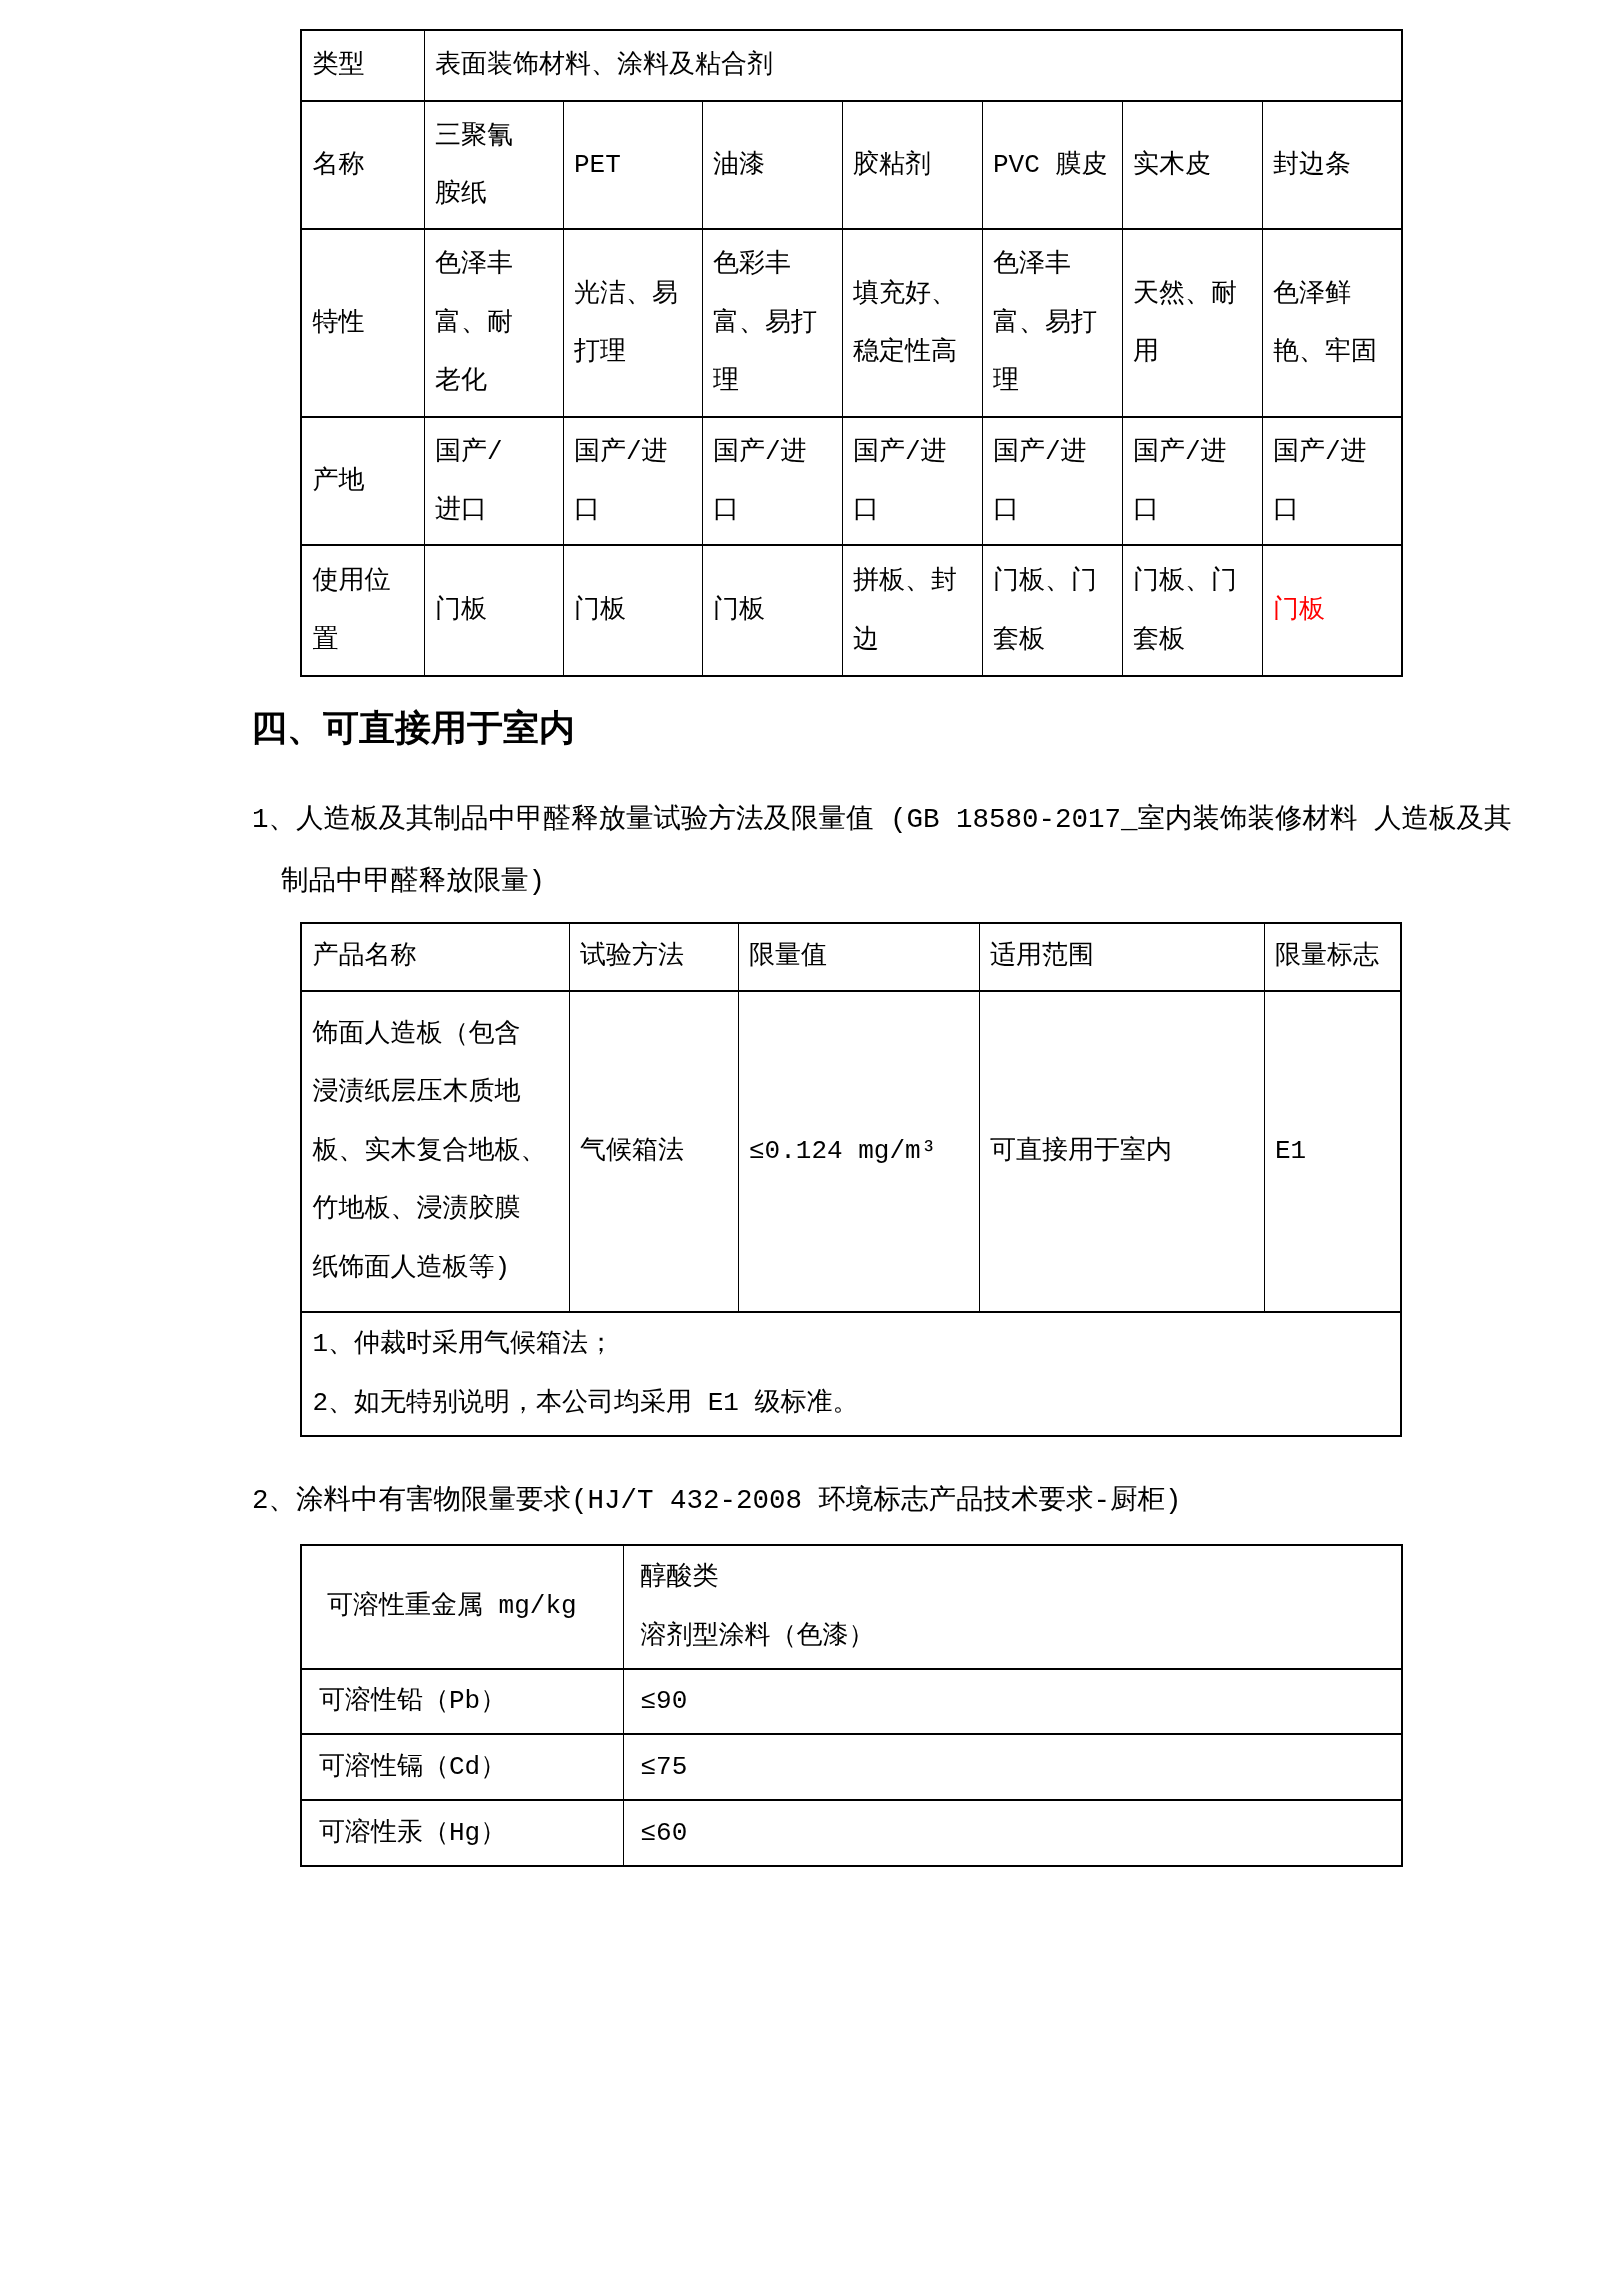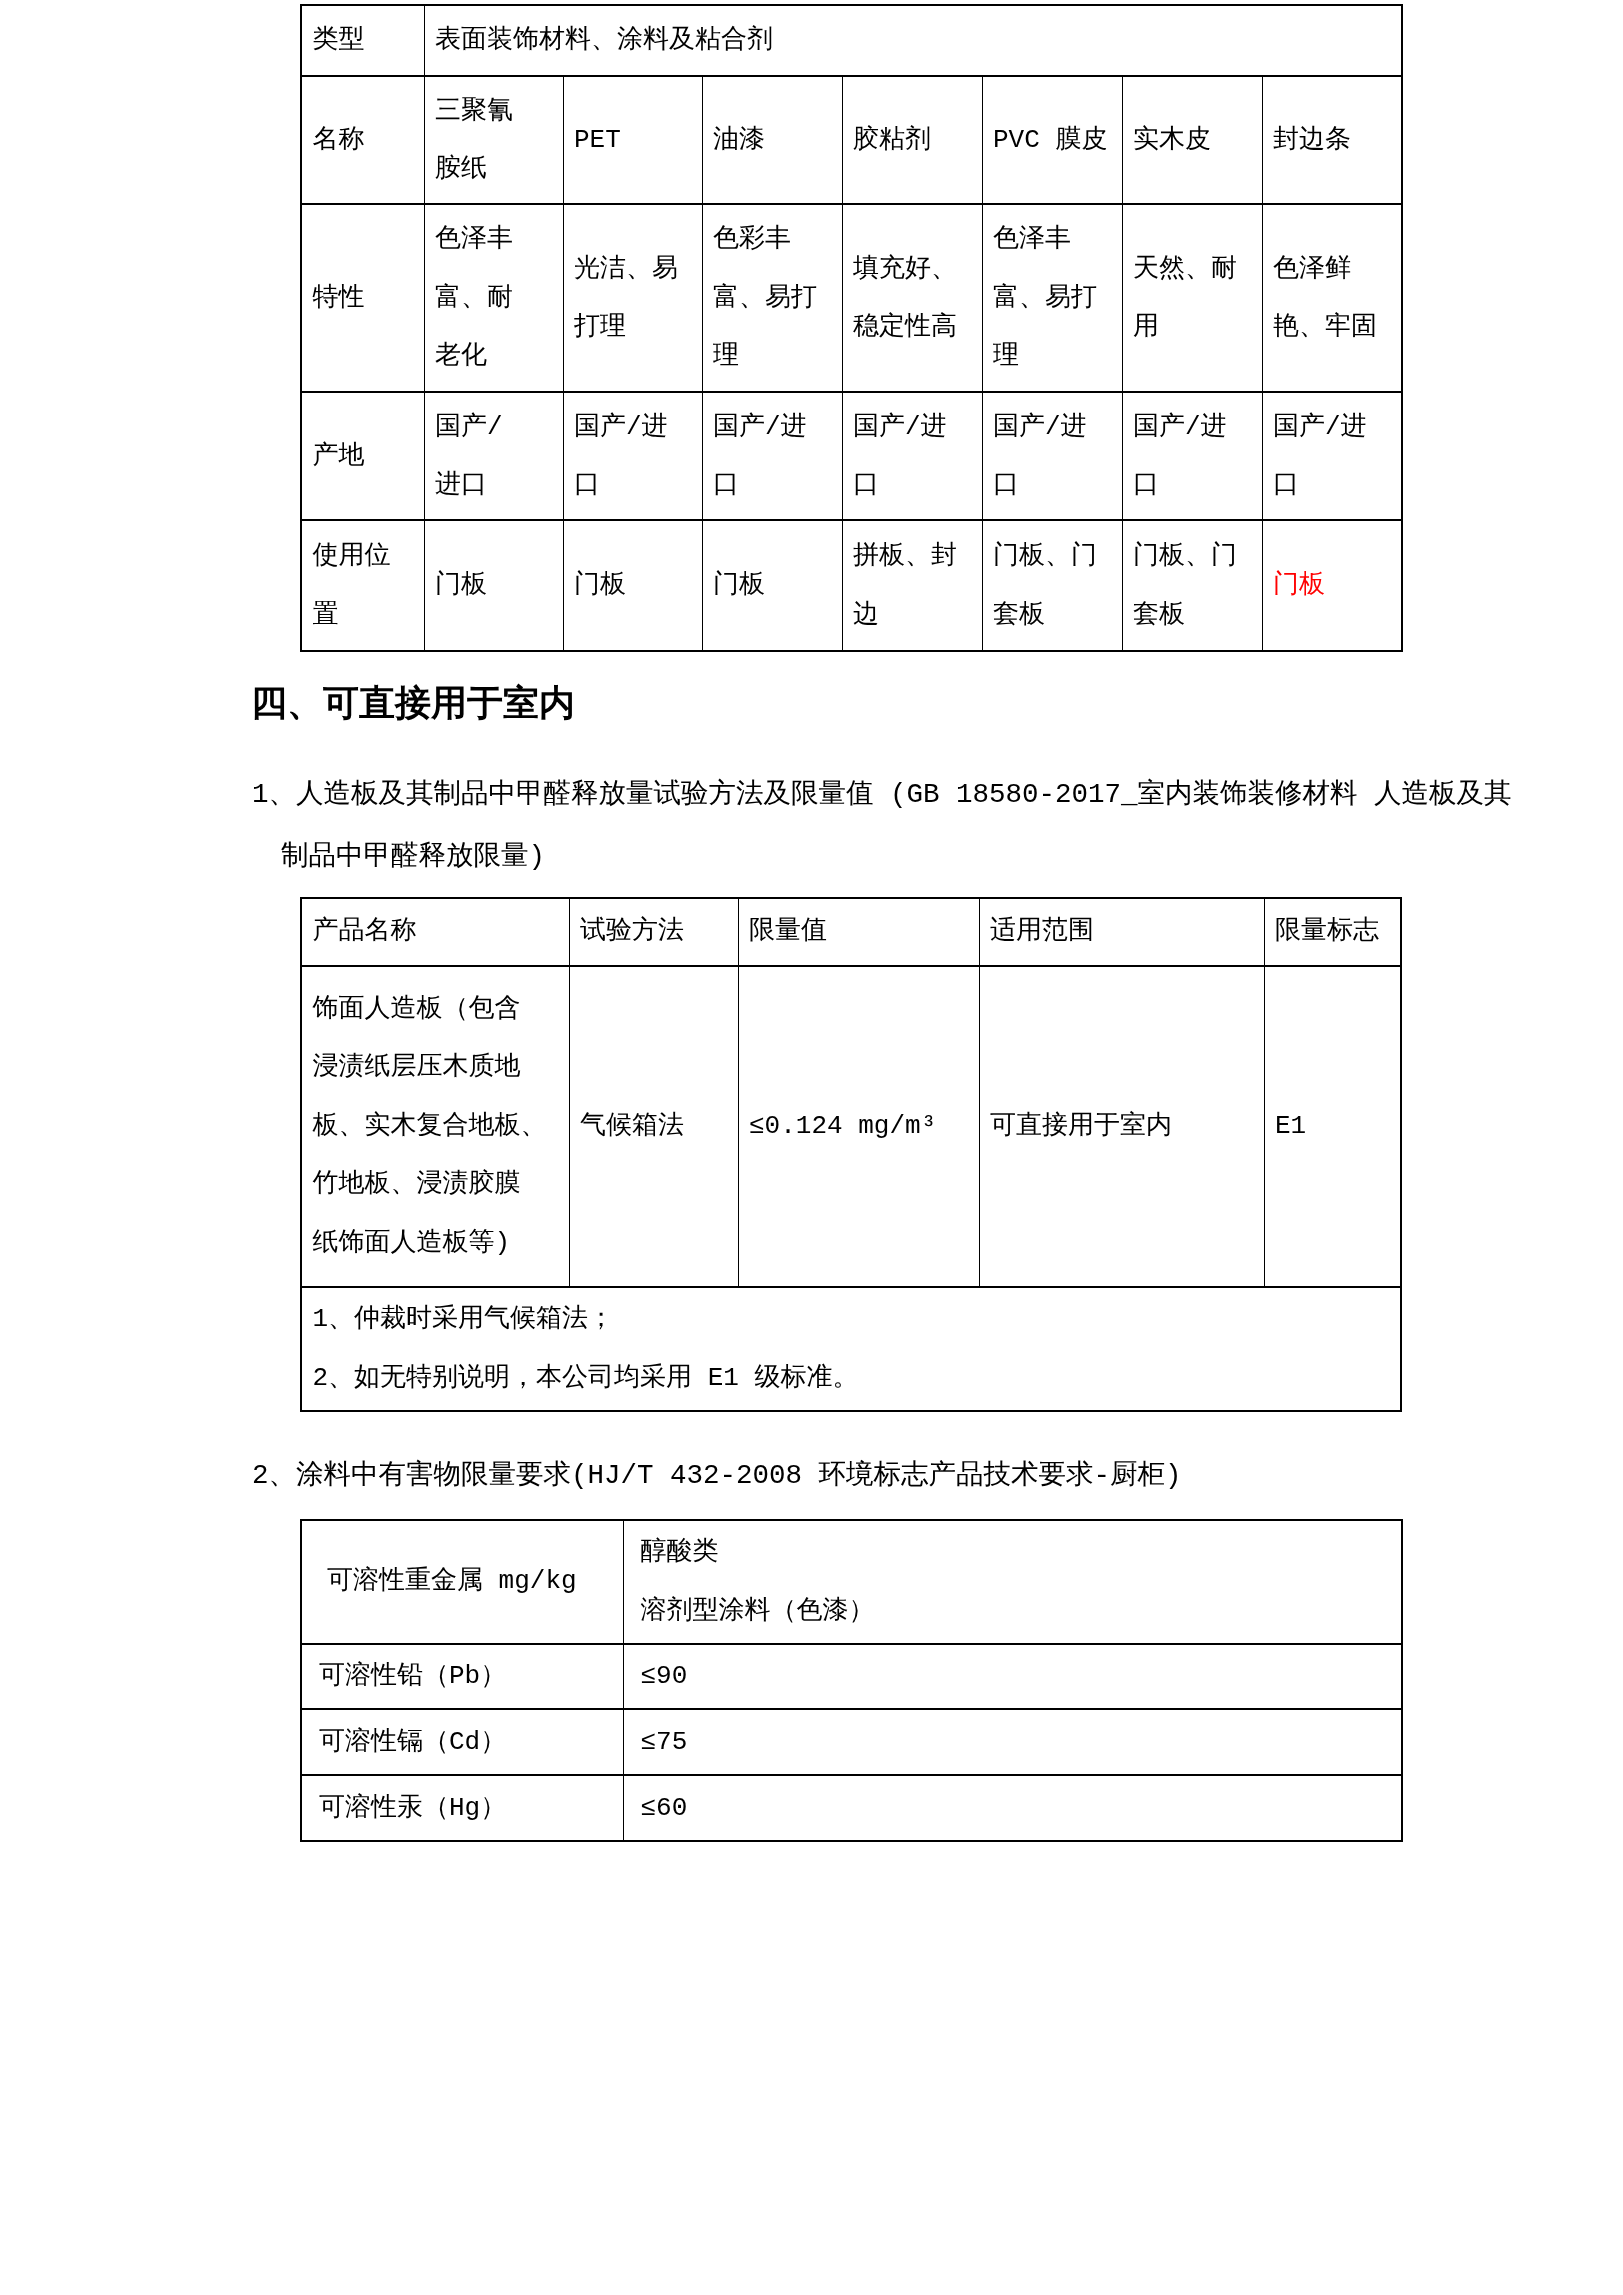--- a/index.html
+++ b/index.html
@@ -14,21 +14,21 @@
   }
   p { margin: 0; }
   .txt  { font-size: 27.5px; line-height: 2.25; }
   .h3   { margin: 211px 0 0 252px; }
   .h2   { margin: 31px 0 0 251px; font-size: 36px; font-weight: bold; line-height: 1.3; }
   .hang { margin: 34px 0 0 252px; width: 1276px; padding-left: 29px; text-indent: -29px; }
   .p2   { margin: 33px 0 0 252px; width: 1276px; }
   .pre  { white-space: pre-wrap; }
 
   table.t { border-collapse: collapse; table-layout: fixed; }
-  .t1 { margin: 4px 0 0 300px; width: 1101px; padding-left: 36px; }
+  .t1 { margin: 29px 0 0 300px; width: 1101px; padding-left: 36px; }
   .t2 { margin: 9.2px 0 0 300px; width: 1101px; }
   .t3 { margin: 11.8px 0 0 300px; width: 1101px; }
   .t, .t td { border: 1.3px solid #000; }
   .t { border-width: 2.6px; }
   .t td {
     border-top-width: 2px;
     border-bottom-width: 2px;
     font-size: 26px;
     line-height: 2.25;
     padding: 2.6px 6.5px 2.6px 10.5px;

